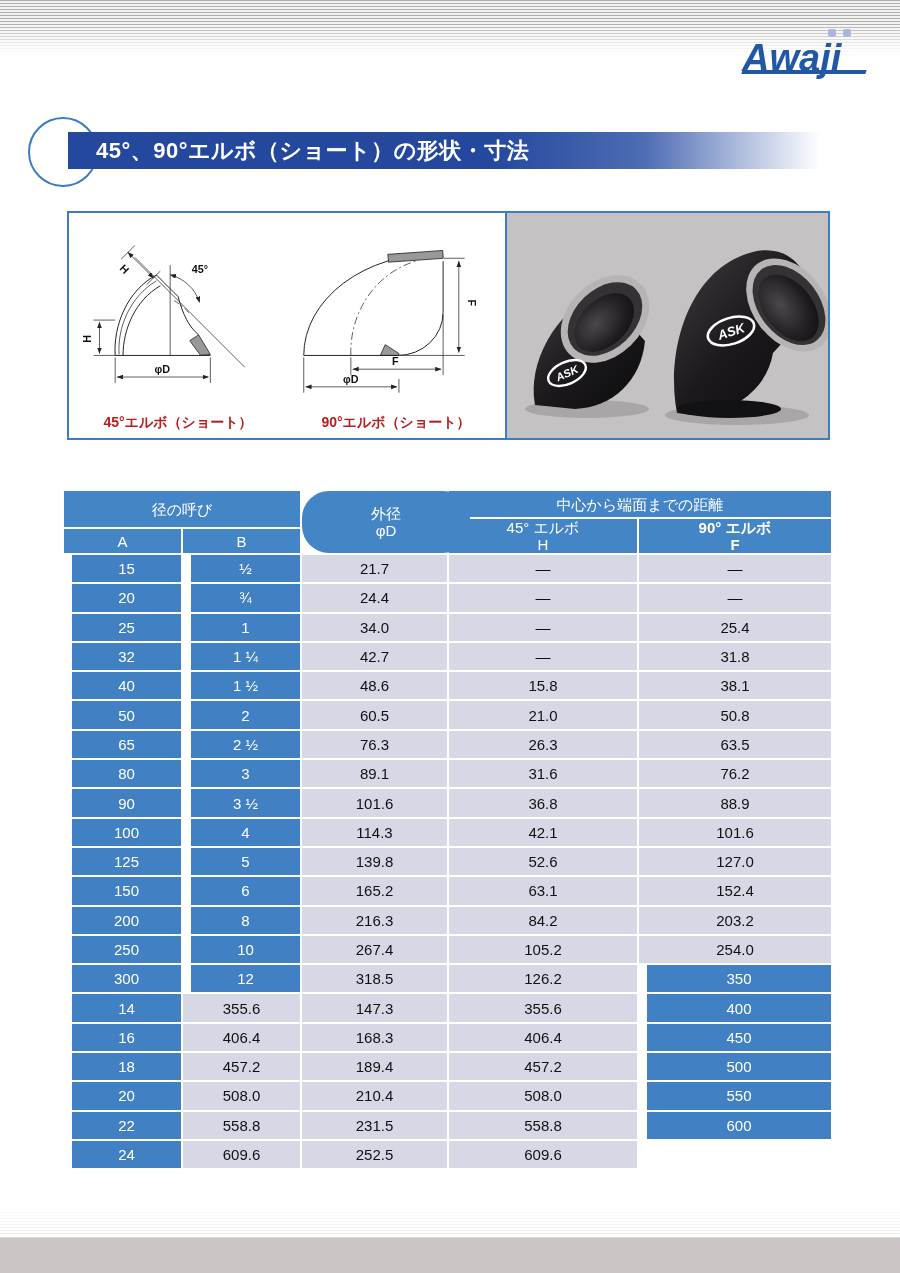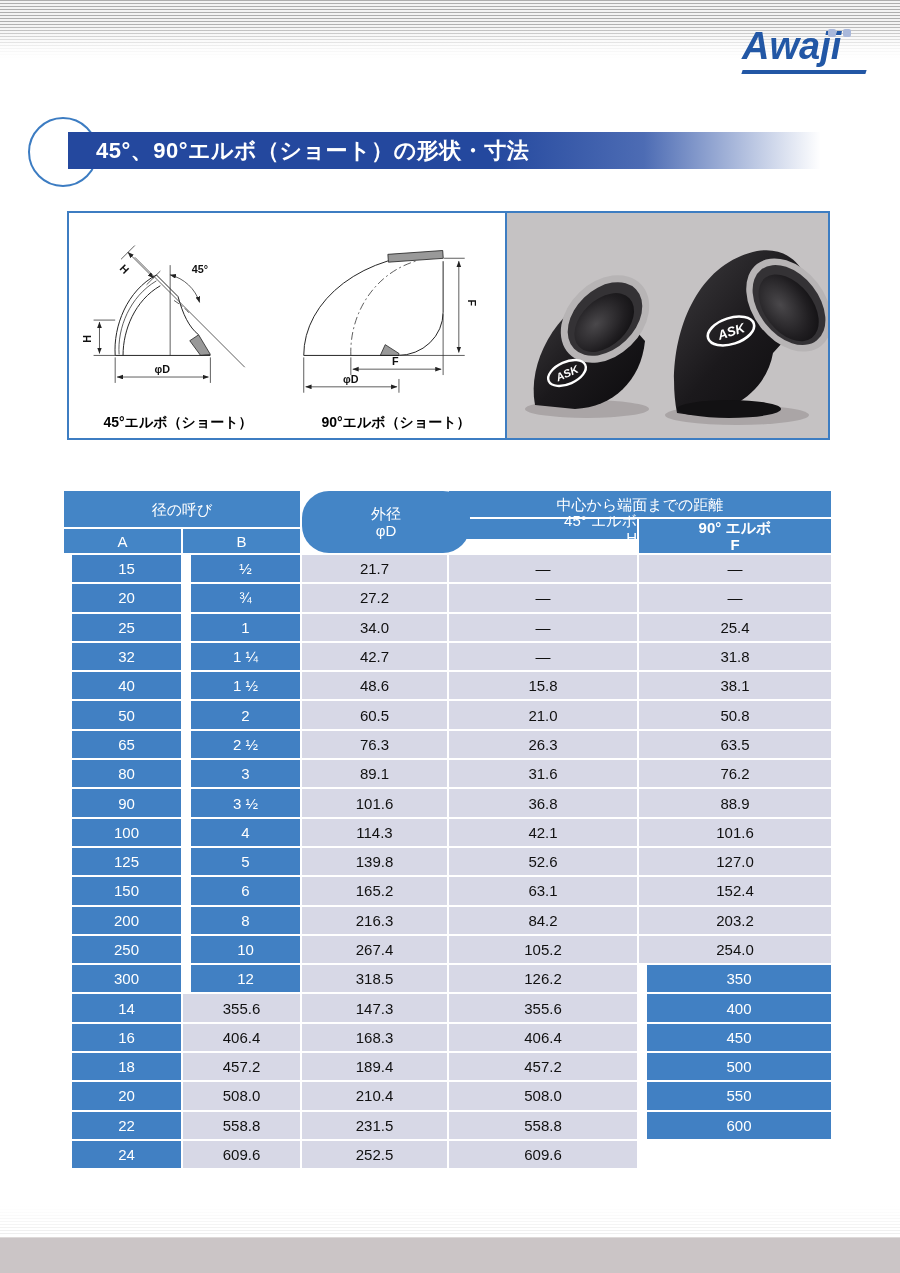--- a/index.html
+++ b/index.html
@@ -14,40 +14,40 @@
   .stripes-bottom{position:absolute;left:0;top:1206px;width:900px;height:30px;opacity:.45;
     background:
       linear-gradient(0deg, rgba(255,255,255,0) 0%, rgba(255,255,255,.9) 85%, #fff 100%),
       repeating-linear-gradient(180deg,#d9d9d9 0 1px,#ffffff 1px 3px);}
   .footer-band{position:absolute;left:0;top:1237px;width:900px;height:36px;
     background:#cbc5c6;border-top:1px solid #dedad9;}
 
   
   .logo{position:absolute;top:26px;right:26px;width:132px;height:46px;}
   .logo-text{font-style:italic;font-weight:bold;font-size:38px;line-height:40px;
-    color:#2257a5;letter-spacing:0px;white-space:nowrap;}
+    color:#2257a5;letter-spacing:0px;white-space:nowrap;margin-top:12px;}
   .logo-dot{position:absolute;width:8px;height:8px;border-radius:2px;background:#a9b8da;top:3px;}
   .logo-underline{position:absolute;left:0px;bottom:-2px;width:124px;height:4px;
     background:#2257a5;transform:skewX(-18deg);}
 
   
   .title-circle{position:absolute;left:28px;top:117px;width:66px;height:66px;border-radius:50%;
     background:#fff;border:2px solid #3c7cc2;}
   .title-bar{position:absolute;left:68px;top:132px;width:768px;height:37px;
     background:linear-gradient(90deg,#24489e 0%,#24489e 55%,#4d6cb4 75%,rgba(255,255,255,0) 98%);
     display:flex;align-items:center;}
   .title-text{color:#fff;font-weight:bold;font-size:22px;padding-left:28px;letter-spacing:.5px;white-space:nowrap;}
 
   
   .figure-box{position:absolute;left:67px;top:211px;width:763px;height:229px;
     border:2px solid #3d7dc2;box-sizing:border-box;display:flex;background:#fff;}
   .diagrams{width:436px;display:flex;}
   .diagram-col{width:50%;display:flex;flex-direction:column;align-items:center;justify-content:flex-end;padding-bottom:6px;}
   .diagram-col svg{width:212px;height:182px;display:block;}
-  .diagram-caption{font-size:14px;font-weight:bold;color:#000000;margin-top:-2px;white-space:nowrap;}
+  .diagram-caption{font-size:14px;font-weight:bold;color:#b91c1c;margin-top:-2px;white-space:nowrap;}
   .photo-panel{flex:1;border-left:2px solid #3d7dc2;background:#c5c2c3;}
   .photo-panel svg{width:100%;height:100%;display:block;}
   .dim-text{font-size:11px;font-weight:bold;fill:#111;}
   .dline{stroke:#222;stroke-width:1;fill:none;}
   .dthin{stroke:#333;stroke-width:.8;fill:none;}
   .dgray{fill:#999;stroke:#222;stroke-width:.8;}
 
   
   .unit-label{position:absolute;left:64px;top:466px;width:767px;text-align:right;
     font-size:15px;font-weight:bold;color:#111;}
@@ -207,39 +207,39 @@
 
   <div class="thead">
     <div class="hc" style="left:0;top:0;width:236px;height:36px;">径の呼び</div>
     <div class="hc" style="left:0;top:38px;width:117px;height:24px;">A</div>
     <div class="hc" style="left:119px;top:38px;width:117px;height:24px;">B</div>
     <div class="hc" style="left:238px;top:0;width:168px;height:62px;border-radius:27px;">
       <span>外径</span>
       <span>φD</span>
     </div>
     <div class="hc" style="left:385px;top:0;width:382px;height:26px;">中心から端面までの距離</div>
-    <div class="hc" style="left:385px;top:28px;width:188px;height:20px;align-items:flex-end;">
+    <div class="hc" style="left:385px;top:28px;width:188px;height:34px;">
       <span>45° エルボ</span>
       <span>H</span>
     </div>
     <div class="hc" style="left:575px;top:28px;width:192px;height:34px;font-weight:bold;">
       <span>90° エルボ</span>
       <span>F</span>
     </div>
   </div>
 
   <div class="tbody">
       <div class="cell lab">15</div>
       <div class="cell lab">½</div>
       <div class="cell dat">21.7</div>
       <div class="cell dat">—</div>
       <div class="cell dat">—</div>
       <div class="cell lab">20</div>
       <div class="cell lab">¾</div>
-      <div class="cell dat">27.2</div>
+      <div class="cell dat">24.4</div>
       <div class="cell dat">—</div>
       <div class="cell dat">—</div>
       <div class="cell lab">25</div>
       <div class="cell lab">1</div>
       <div class="cell dat">34.0</div>
       <div class="cell dat">—</div>
       <div class="cell dat">25.4</div>
       <div class="cell lab">32</div>
       <div class="cell lab">1 ¼</div>
       <div class="cell dat">42.7</div>

